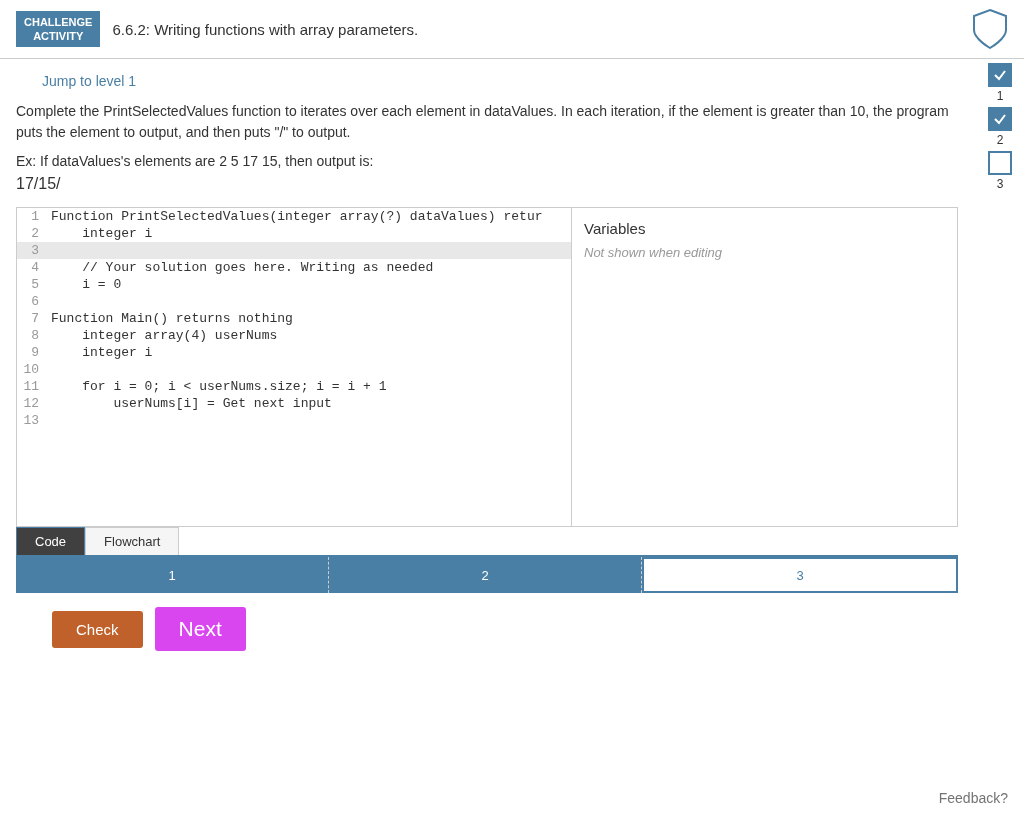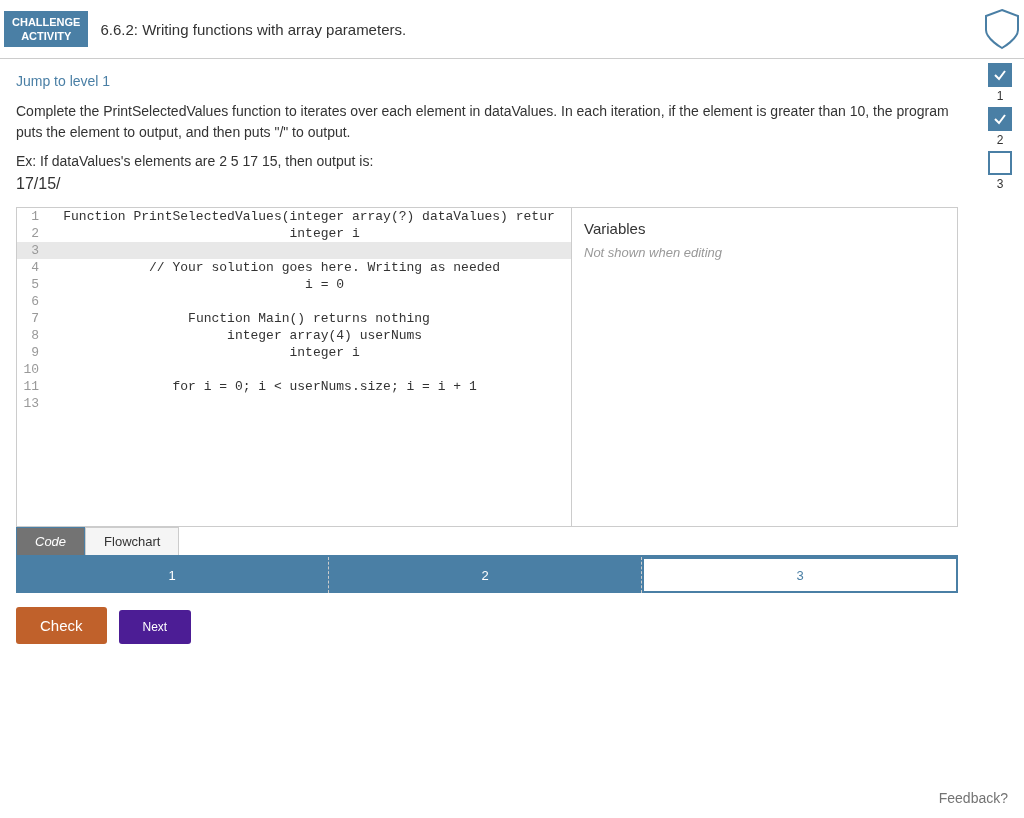--- a/index.html
+++ b/index.html
@@ -3,21 +3,21 @@
   <meta charset="utf-8">
   <style>
     * { box-sizing: border-box; margin: 0; padding: 0; }
     body { font-family: Arial, sans-serif; font-size: 14px; background: #fff; color: #333; width: 1024px; height: 818px; overflow: hidden; position: relative; }
 
     
     .header {
       display: flex;
       align-items: center;
       border-bottom: 1px solid #ccc;
-      padding: 8px 4px;
+      padding: 8px 16px;
       background: #fff;
     }
     .header-challenge {
       background: #4a7fa5;
       color: #fff;
       font-size: 11px;
       font-weight: bold;
       padding: 4px 8px;
       line-height: 1.3;
       text-align: center;
@@ -72,20 +72,21 @@
     .main-content {
       padding: 14px 16px 14px 16px;
       margin-right: 50px;
     }
     .jump-link {
       color: #4a7fa5;
       text-decoration: none;
       font-size: 14px;
       display: inline-block;
       margin-bottom: 12px;
+      margin-left: 26px;
     }
     .description {
       font-size: 14px;
       color: #333;
       line-height: 1.5;
       margin-bottom: 10px;
     }
     .example {
       font-size: 14px;
       color: #333;
@@ -121,21 +122,20 @@
       color: #999;
       text-align: right;
       padding: 1px 8px 1px 4px;
       user-select: none;
       width: 30px;
       vertical-align: top;
     }
     .code-table tr td:last-child {
       padding: 1px 4px;
       white-space: pre;
-      text-align: center;
     }
     .code-table tr.highlighted {
       background: #e8e8e8;
     }
     .variables-panel {
       flex: 1;
       padding: 12px;
       background: #fff;
     }
     .variables-title {
@@ -158,24 +158,23 @@
     .tab {
       padding: 6px 18px;
       font-size: 13px;
       cursor: pointer;
       border: 1px solid #ccc;
       border-bottom: none;
       background: #f5f5f5;
       color: #333;
     }
     .tab.active {
-      background: #737373;
+      background: #404040;
       color: #fff;
       border-color: #4a7fa5;
-      font-style: italic;
     }
 
     
     .progress-bar {
       display: flex;
       height: 36px;
       margin-top: 0;
     }
     .progress-segment {
       flex: 1;
@@ -190,39 +189,40 @@
     .progress-segment:last-child {
       border-right: none;
       background: #fff;
       color: #4a7fa5;
       border: 2px solid #4a7fa5;
     }
 
     
     .actions-row {
       display: flex;
-      align-items: flex-end;
+      align-items: center;
       gap: 12px;
       padding: 14px 0 0 0;
+      margin-left: 36px;
     }
     .btn-check {
       background: #c0612b;
       color: #fff;
       border: none;
       padding: 10px 24px;
       font-size: 15px;
       cursor: pointer;
       border-radius: 3px;
     }
     .btn-next {
-      background: #4c1d95;
+      background: #d946ef;
       color: #fff;
       border: none;
       padding: 10px 24px;
-      font-size: 12px;
+      font-size: 21px;
       cursor: pointer;
       border-radius: 3px;
     }
 
     
     .feedback-link {
       position: absolute;
       bottom: 12px;
       right: 16px;
       color: #737373;
@@ -324,20 +324,24 @@
             </tr>
             <tr>
               <td>10</td>
               <td></td>
             </tr>
             <tr>
               <td>11</td>
               <td>    for i = 0; i &lt; userNums.size; i = i + 1</td>
             </tr>
             <tr>
+              <td>12</td>
+              <td>        userNums[i] = Get next input</td>
+            </tr>
+            <tr>
               <td>13</td>
               <td></td>
             </tr>
           </tbody>
       </table>
     </div>
     <div class="variables-panel">
       <div class="variables-title">Variables</div>
       <div class="variables-subtitle">Not shown when editing</div>
     </div>

